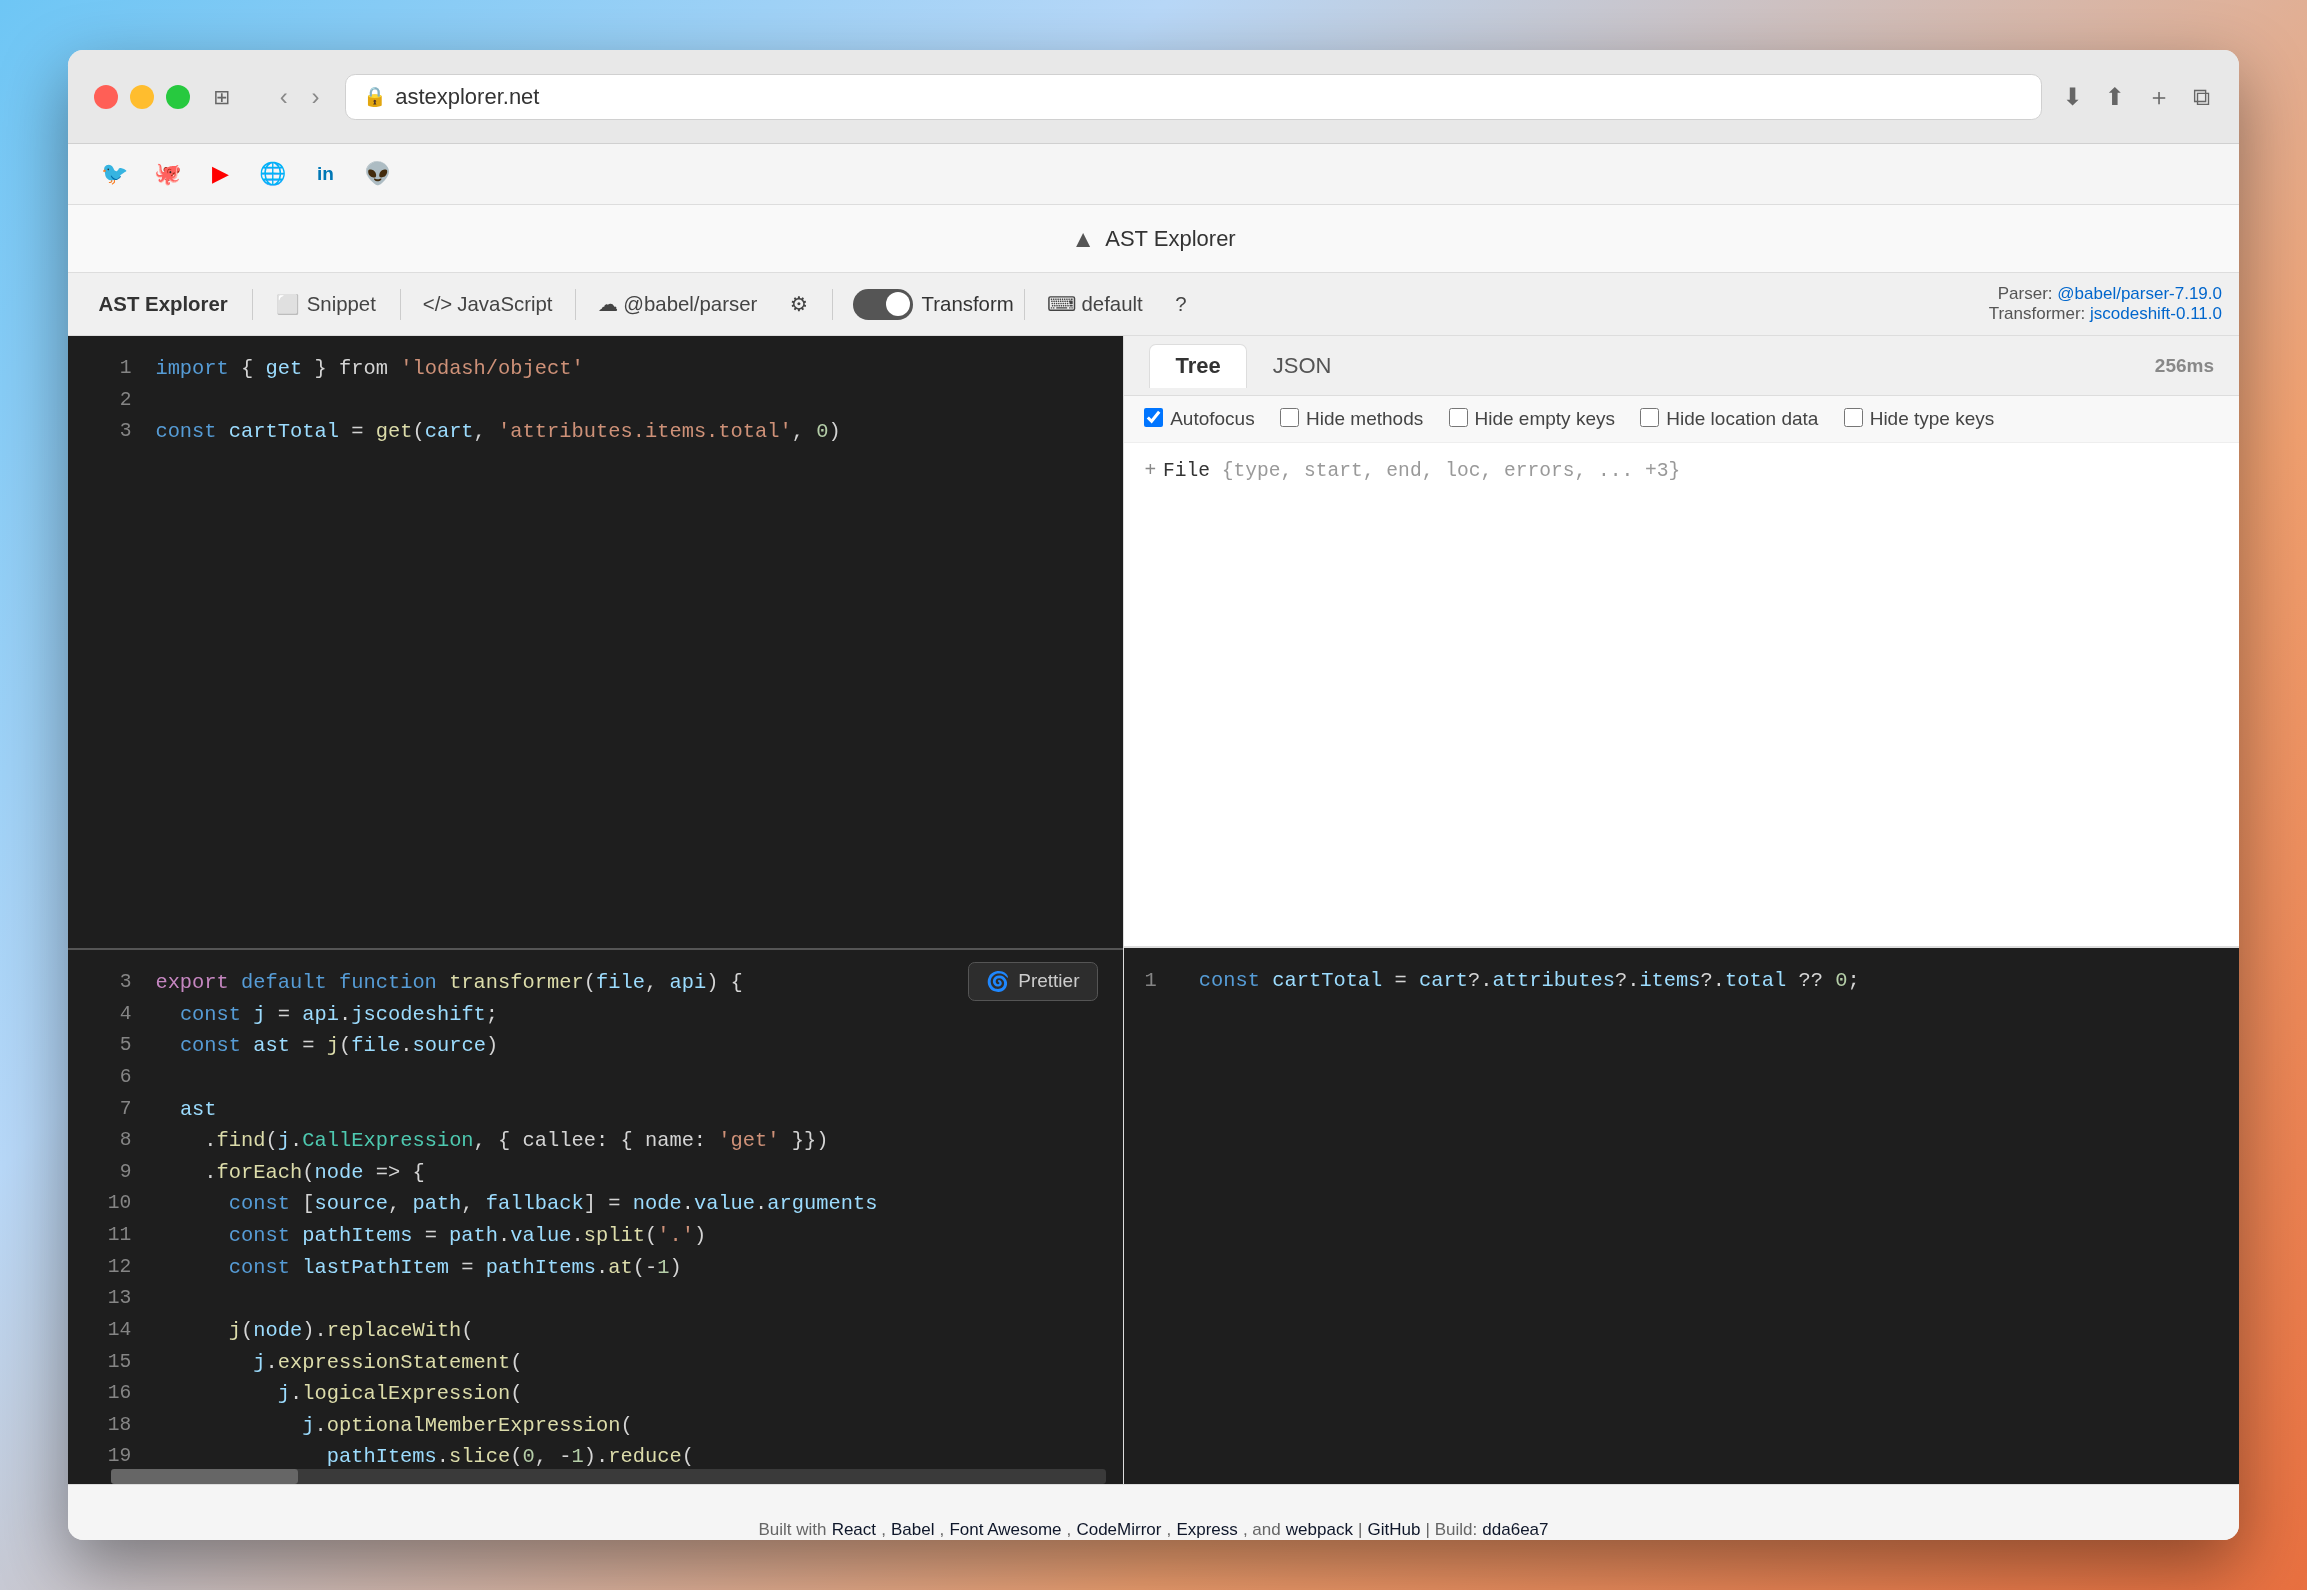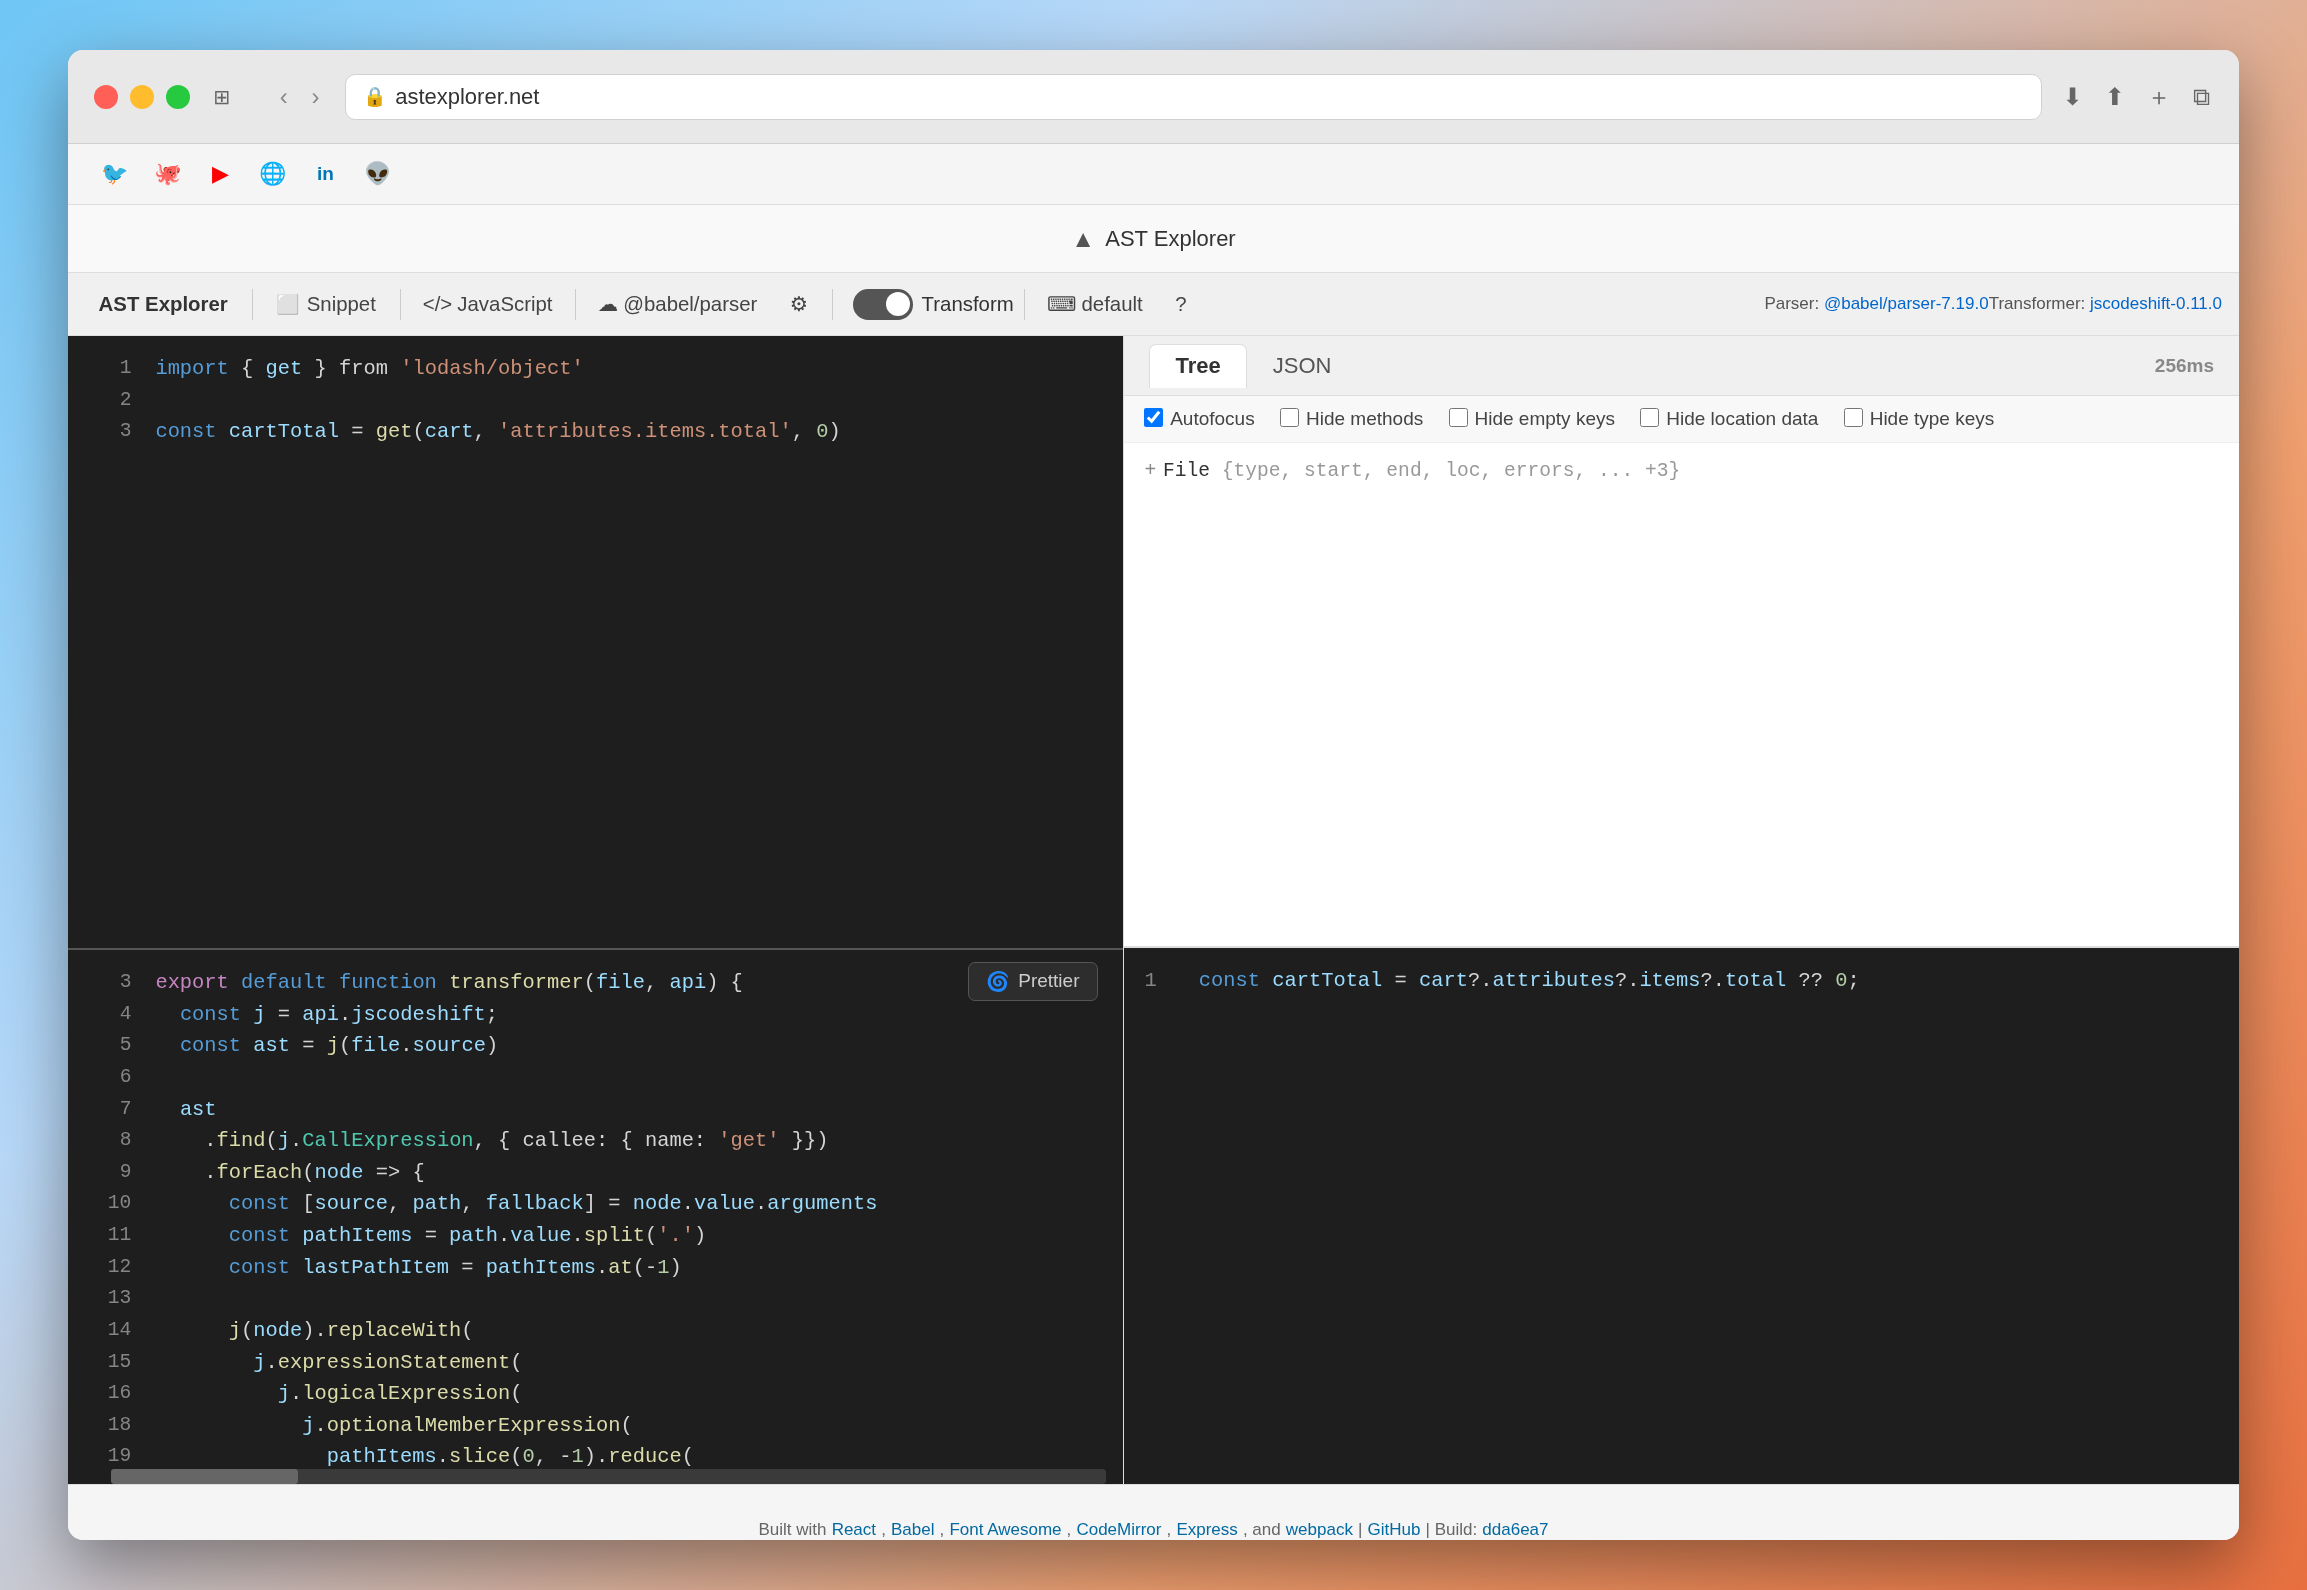--- a/index.html
+++ b/index.html
@@ -219,20 +219,21 @@
       right: 3.4px;
       top: 3.4px;
       width: 24px;
       height: 24px;
       border-radius: 50%;
       background: white;
     }
     .toolbar-right {
       margin-left: auto;
       display: flex;
+      flex-direction: column;
       align-items: flex-end;
       font-size: 17px;
       color: #555;
     }
     .toolbar-right a {
       color: #0066cc;
       text-decoration: none;
     }
     
     .main-content {
@@ -423,21 +424,21 @@
       display: flex;
       align-items: flex-end;
       justify-content: center;
       font-size: 17px;
       color: #666;
       border-top: 0.9px solid #ddd;
       gap: 5.1px;
       flex-shrink: 0;
     }
     .footer a {
-      color: #0369a1;
+      color: #0f172a;
       text-decoration: none;
     }
     
     .scrollbar-area {
       position: absolute;
       bottom: 0;
       left: 43px;
       right: 17px;
       height: 15.3px;
       background: #3a3a3a;

